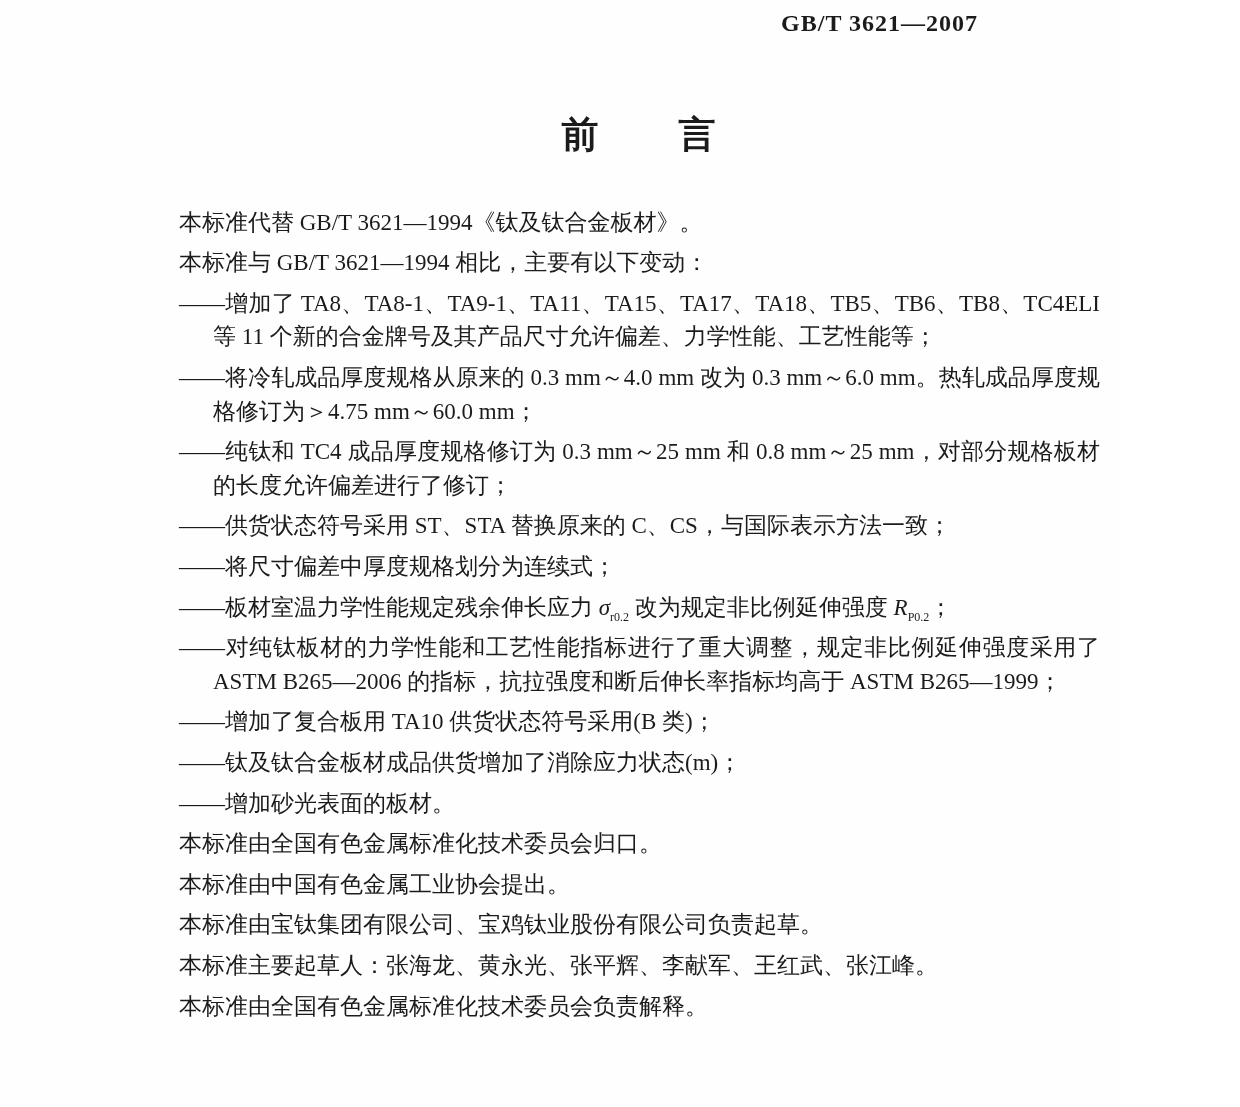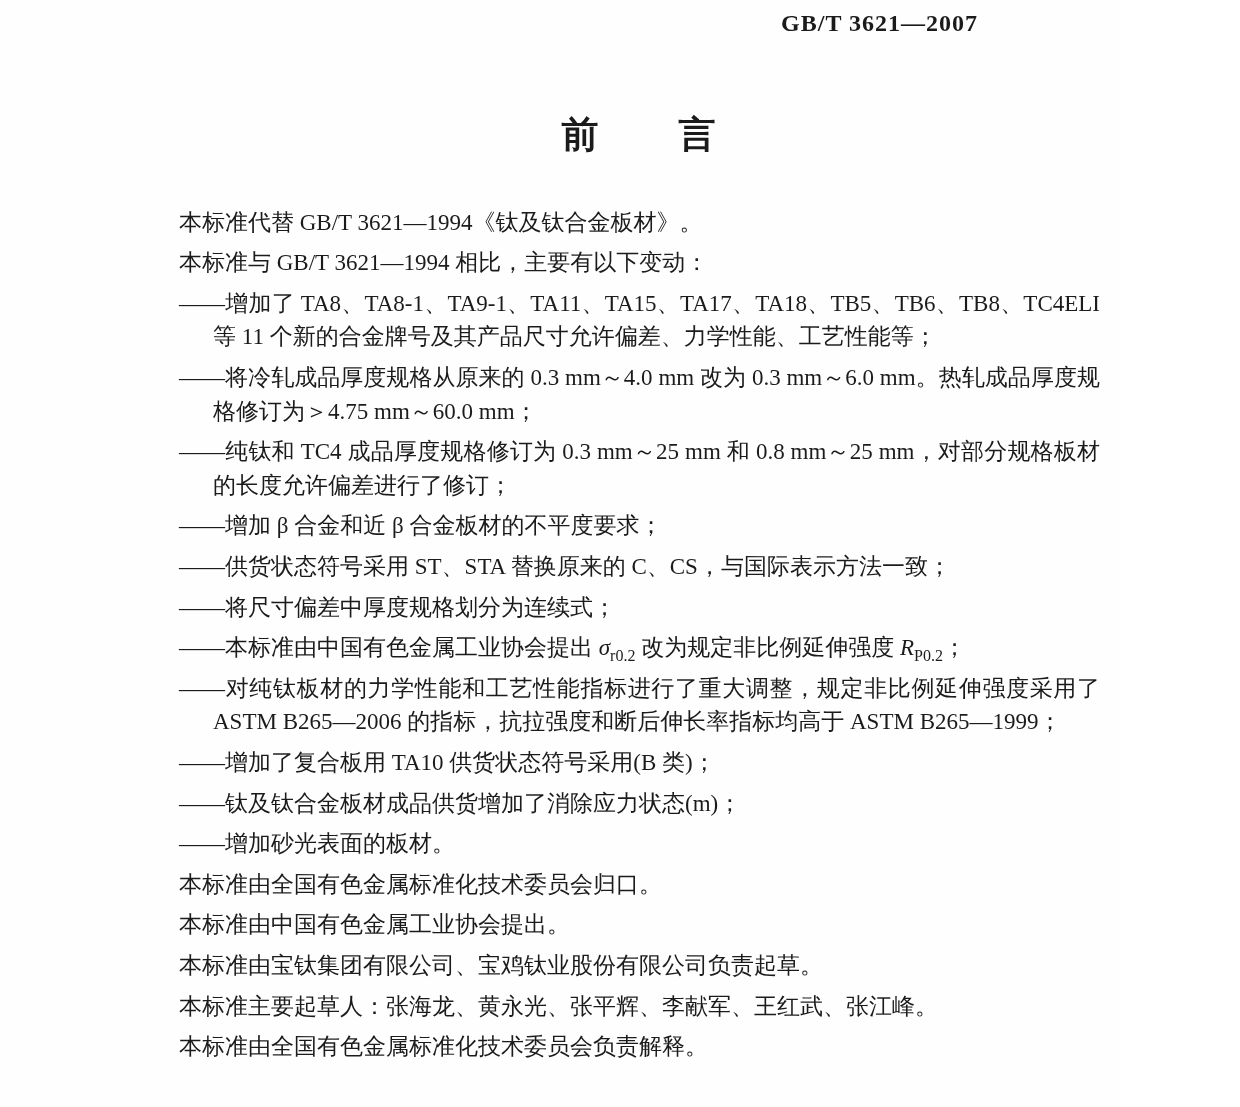--- a/index.html
+++ b/index.html
@@ -43,45 +43,44 @@
   }
   p.para {
     margin: 7px;
     padding: 0;
   }
   p.item {
     padding-left: 34px;
     text-indent: -34px;
   }
   sub {
-    font-size: 16px;
+    font-size: 12px;
     line-height: 0;
   }
   .it {
     font-style: italic;
   }
 </style>
 </head>
 <body>
 
 <div class="page">
   <div class="doc-header">GB/T 3621—2007</div>
 
   <h1 class="doc-title">前　　言</h1>
 
   <div class="doc-body">
       <p class="para plain"><span>本标准代替 GB/T 3621—1994《钛及钛合金板材》。</span></p>
       <p class="para plain"><span>本标准与 GB/T 3621—1994 相比，主要有以下变动：</span></p>
       <p class="para item"><span>——增加了 TA8、TA8-1、TA9-1、TA11、TA15、TA17、TA18、TB5、TB6、TB8、TC4ELI 等 11 个新的合金牌号及其产品尺寸允许偏差、力学性能、工艺性能等；</span></p>
       <p class="para item"><span>——将冷轧成品厚度规格从原来的 0.3 mm～4.0 mm 改为 0.3 mm～6.0 mm。热轧成品厚度规格修订为＞4.75 mm～60.0 mm；</span></p>
       <p class="para item"><span>——纯钛和 TC4 成品厚度规格修订为 0.3 mm～25 mm 和 0.8 mm～25 mm，对部分规格板材的长度允许偏差进行了修订；</span></p>
-      <p class="para item"><span>——增加 β 合金和近 β 合金板材的不平度要求；</span></p>
       <p class="para item"><span>——供货状态符号采用 ST、STA 替换原来的 C、CS，与国际表示方法一致；</span></p>
       <p class="para item"><span>——将尺寸偏差中厚度规格划分为连续式；</span></p>
-      <p class="para item"><span>——本标准由中国有色金属工业协会提出 </span><span class="it">σ</span><sub>r0.2</sub><span> 改为规定非比例延伸强度 </span><span class="it">R</span><sub>P0.2</sub><span>；</span></p>
+      <p class="para item"><span>——板材室温力学性能规定残余伸长应力 </span><span class="it">σ</span><sub>r0.2</sub><span> 改为规定非比例延伸强度 </span><span class="it">R</span><sub>P0.2</sub><span>；</span></p>
       <p class="para item"><span>——对纯钛板材的力学性能和工艺性能指标进行了重大调整，规定非比例延伸强度采用了 ASTM B265—2006 的指标，抗拉强度和断后伸长率指标均高于 ASTM B265—1999；</span></p>
       <p class="para item"><span>——增加了复合板用 TA10 供货状态符号采用(B 类)；</span></p>
       <p class="para item"><span>——钛及钛合金板材成品供货增加了消除应力状态(m)；</span></p>
       <p class="para item"><span>——增加砂光表面的板材。</span></p>
       <p class="para plain"><span>本标准由全国有色金属标准化技术委员会归口。</span></p>
       <p class="para plain"><span>本标准由中国有色金属工业协会提出。</span></p>
       <p class="para plain"><span>本标准由宝钛集团有限公司、宝鸡钛业股份有限公司负责起草。</span></p>
       <p class="para plain"><span>本标准主要起草人：张海龙、黄永光、张平辉、李献军、王红武、张江峰。</span></p>
       <p class="para plain"><span>本标准由全国有色金属标准化技术委员会负责解释。</span></p>
     </div>

